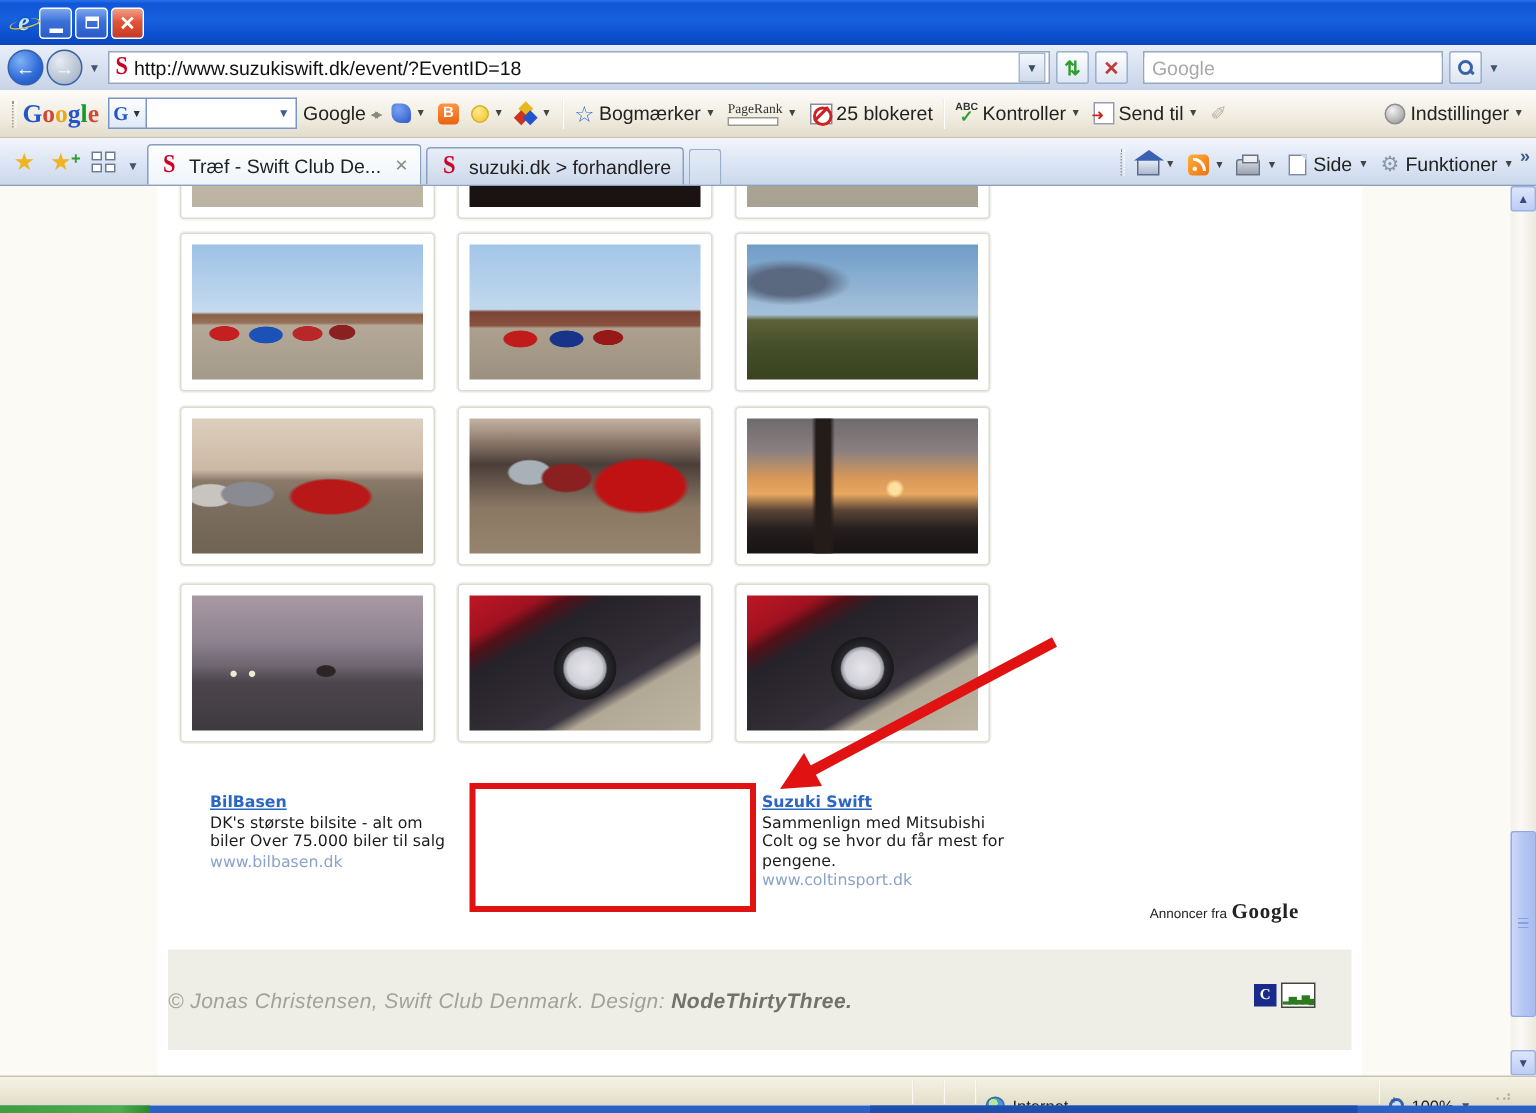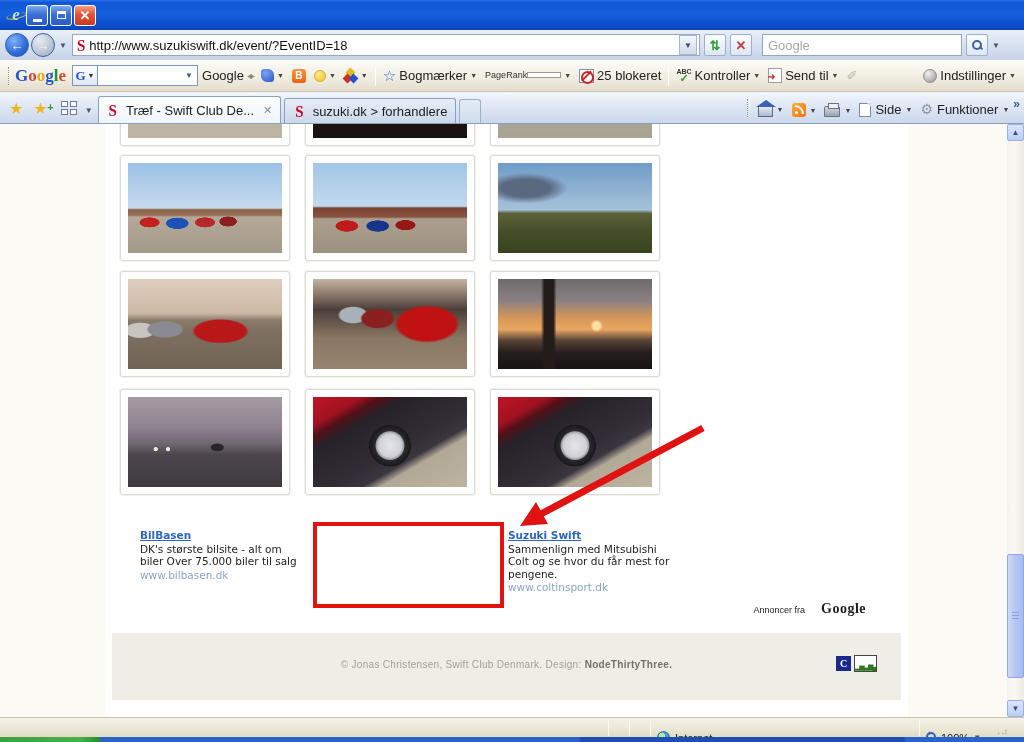--- a/index.html
+++ b/index.html
@@ -69,21 +69,21 @@
   .ic-blue-blob { width:13px; height:13px; background:radial-gradient(circle at 35% 30%,#7aa2f2,#2a55c8); border-radius:3px 6px 3px 6px; }
   .ic-blogger { width:14px; height:14px; border-radius:3px; background:linear-gradient(180deg,#ff9442,#e86312);
     color:#fff; font:bold 10px "Liberation Sans",sans-serif; display:flex; align-items:center; justify-content:center; }
   .ic-dot { width:12px; height:12px; border-radius:50%; background:radial-gradient(circle at 35% 30%,#ffe98a,#f0c430); border:1px solid #d8ae20; }
   .ic-cube { position:relative; width:14px; height:14px; }
   .ic-cube i { position:absolute; width:7px; height:7px; }
   .ic-cube i:nth-child(1){ left:3px; top:0; background:#e8b820; transform:rotate(45deg); }
   .ic-cube i:nth-child(2){ left:0; top:6px; background:#cc3322; transform:rotate(45deg); }
   .ic-cube i:nth-child(3){ left:6px; top:6px; background:#2255cc; transform:rotate(45deg); }
   .ic-star-blue { color:#3a6cd8; font-size:15px; }
-  .pagerank { display:flex; flex-direction:row; align-items:flex-start; line-height:1; }
+  .pagerank { display:flex; flex-direction:column; align-items:flex-start; line-height:1;font-family:Liberation Serif, serif; }
   .pagerank .pr-label { font-size:9px; color:#333; }
   .pr-bar { width:34px; height:6px; border:1px solid #9a9a8a; background:#fff; margin-top:1px; }
   .pr-fill { width:40%; height:100%; background:#9ac83a; }
   .ic-blocked { position:relative; width:15px; height:14px; background:#fff; border:1px solid #8a8aa0; }
   .ic-blocked::before { content:""; position:absolute; left:1px; top:1px; width:9px; height:9px; border:2px solid #cc2222; border-radius:50%; }
   .ic-blocked::after { content:""; position:absolute; left:0px; top:5px; width:13px; height:2px; background:#cc2222; transform:rotate(-45deg); }
   .ic-abc { display:flex; flex-direction:column; align-items:center; line-height:1; }
   .ic-abc .abc-txt { font-size:7px; font-weight:bold; color:#333; }
   .ic-abc .abc-chk { color:#2f9e2f; font-size:11px; font-weight:bold; margin-top:-2px; }
   .ic-sendto { position:relative; width:14px; height:15px; background:#fff; border:1px solid #9a9aaa; }
@@ -170,29 +170,29 @@
   .pt-a { background:linear-gradient(180deg,#c9bfae,#bdb3a2); }
   .pt-b { background:radial-gradient(ellipse 50px 12px at 50% 20%, #8a1414 40%, transparent 70%), linear-gradient(180deg,#241616,#1a1212); }
   .pt-c { background:linear-gradient(180deg,#b6ae9e,#a8a292); }
 
   
   .ad { position:absolute; font-family:"DejaVu Sans",sans-serif; font-size:10.5px; line-height:12.5px; }
   .ad-title { color:#2b66c2; font-weight:bold; text-decoration:underline; margin-bottom:1px; white-space:nowrap; }
   .ad-body { color:#1c1c1c; white-space:pre-line; }
   .ad-url { color:#8ba3c9; margin-top:1px; white-space:nowrap; }
   #ad-redbox { position:absolute; left:208px; top:398px; width:191px; height:86px; border:4px solid #e01212; }
-  #ads-attribution { position:absolute; right:42px; top:477px; font-size:9px; color:#222; display:flex; align-items:baseline; gap:16px; }
+  #ads-attribution { position:absolute; right:42px; top:477px; font-size:9px; color:#222; display:flex; align-items:baseline; gap:3px; }
   #ads-attribution .brand { font:bold 14px "Liberation Serif",serif; color:#222; letter-spacing:0.5px; }
 
   
   #annot-arrow { position:absolute; left:410px; top:296px; width:200px; height:115px; pointer-events:none; }
 
   
   #footer-band { position:absolute; left:7px; top:509px; width:789px; height:67px; background:#eeede6; }
-  #footer-text { position:absolute; left:0; right:0; top:26px; text-align:center; font-size:10px; color:#a2a29a; letter-spacing:0.3px; }
+  #footer-text { position:absolute; left:0; right:0; top:26px; text-align:left; font-size:14px; color:#a2a29a; letter-spacing:0.3px;font-style:italic; }
   #footer-text .design { color:#72726a; font-weight:bold; }
   #footer-badges { position:absolute; right:24px; top:22px; display:flex; align-items:center; gap:3px; }
   .badge-c { width:15px; height:15px; background:#1a2a8a; color:#fff; font:bold 10px "Liberation Serif",serif;
     display:flex; align-items:center; justify-content:center; }
   .badge-counter { width:23px; height:17px; background:#fff; border:1px solid #444; display:flex; align-items:flex-end; justify-content:center;
     font-size:7px; color:#2d7a1e; letter-spacing:-1px; line-height:8px; overflow:hidden; }
 
   
   #scrollbar { position:absolute; right:0; top:0; width:17px; height:593px; background:linear-gradient(90deg,#f2f1ea,#faf9f4 40%,#eceae0); }
   .sb-btn { position:absolute; left:0; width:17px; height:17px; background:linear-gradient(180deg,#dce6fb,#bccdf5);

